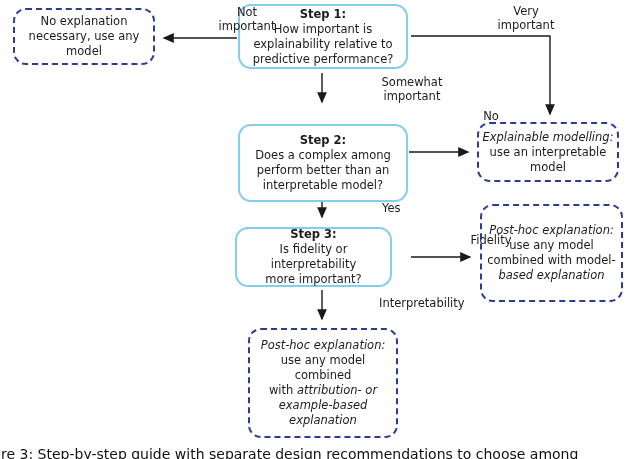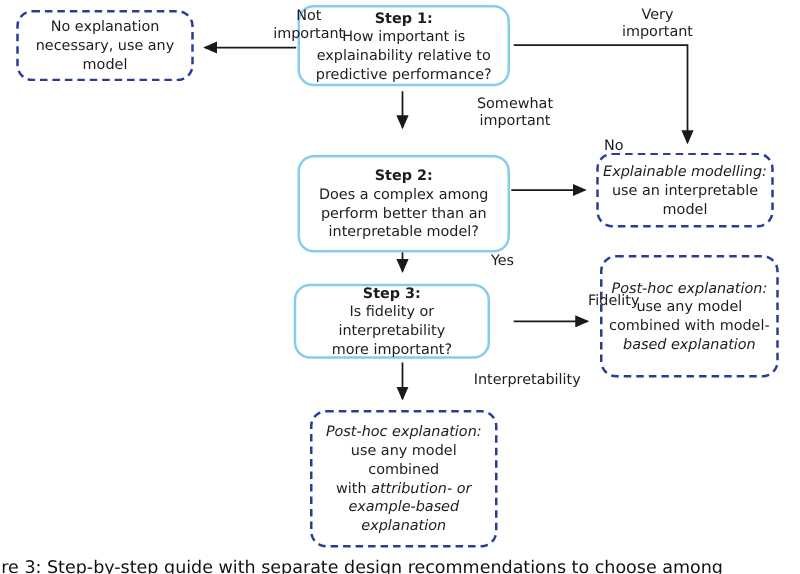--- a/index.html
+++ b/index.html
@@ -25,21 +25,21 @@
   #b-step1   {left:238px; top:4px;   width:170px; height:65px;}
   #b-step2   {left:238px; top:124px; width:170px; height:78px;}
   #b-step3   {left:235px; top:227px; width:157px; height:60px;}
   #b-expmod  {left:477px; top:122px; width:142px; height:60px;}
   #b-phmodel {left:480px; top:204px; width:143px; height:98px;}
   #b-phattr  {left:248px; top:328px; width:150px; height:110px;}
   #l-notimp  {left:163px; top:6px;   width:72px;}
   #l-veryimp {left:442px; top:5px;   width:72px;}
   #l-someimp {left:326px; top:76px;  width:76px;}
   #l-no      {left:427px; top:110px; width:32px;}
-  #l-yes     {left:334px; top:202px; width:40px; text-align:center;}
+  #l-yes     {left:334px; top:202px; width:40px; text-align:left;}
   #l-fidelity{left:412px; top:234px; width:62px;}
   #l-interp  {left:331px; top:297px; text-align:left;}
   .caption{
     position:absolute;left:1px;top:445px;font-size:14px;line-height:18px;
     white-space:nowrap;color:#111111;
   }
 </style>
 </head>
 <body>
 

